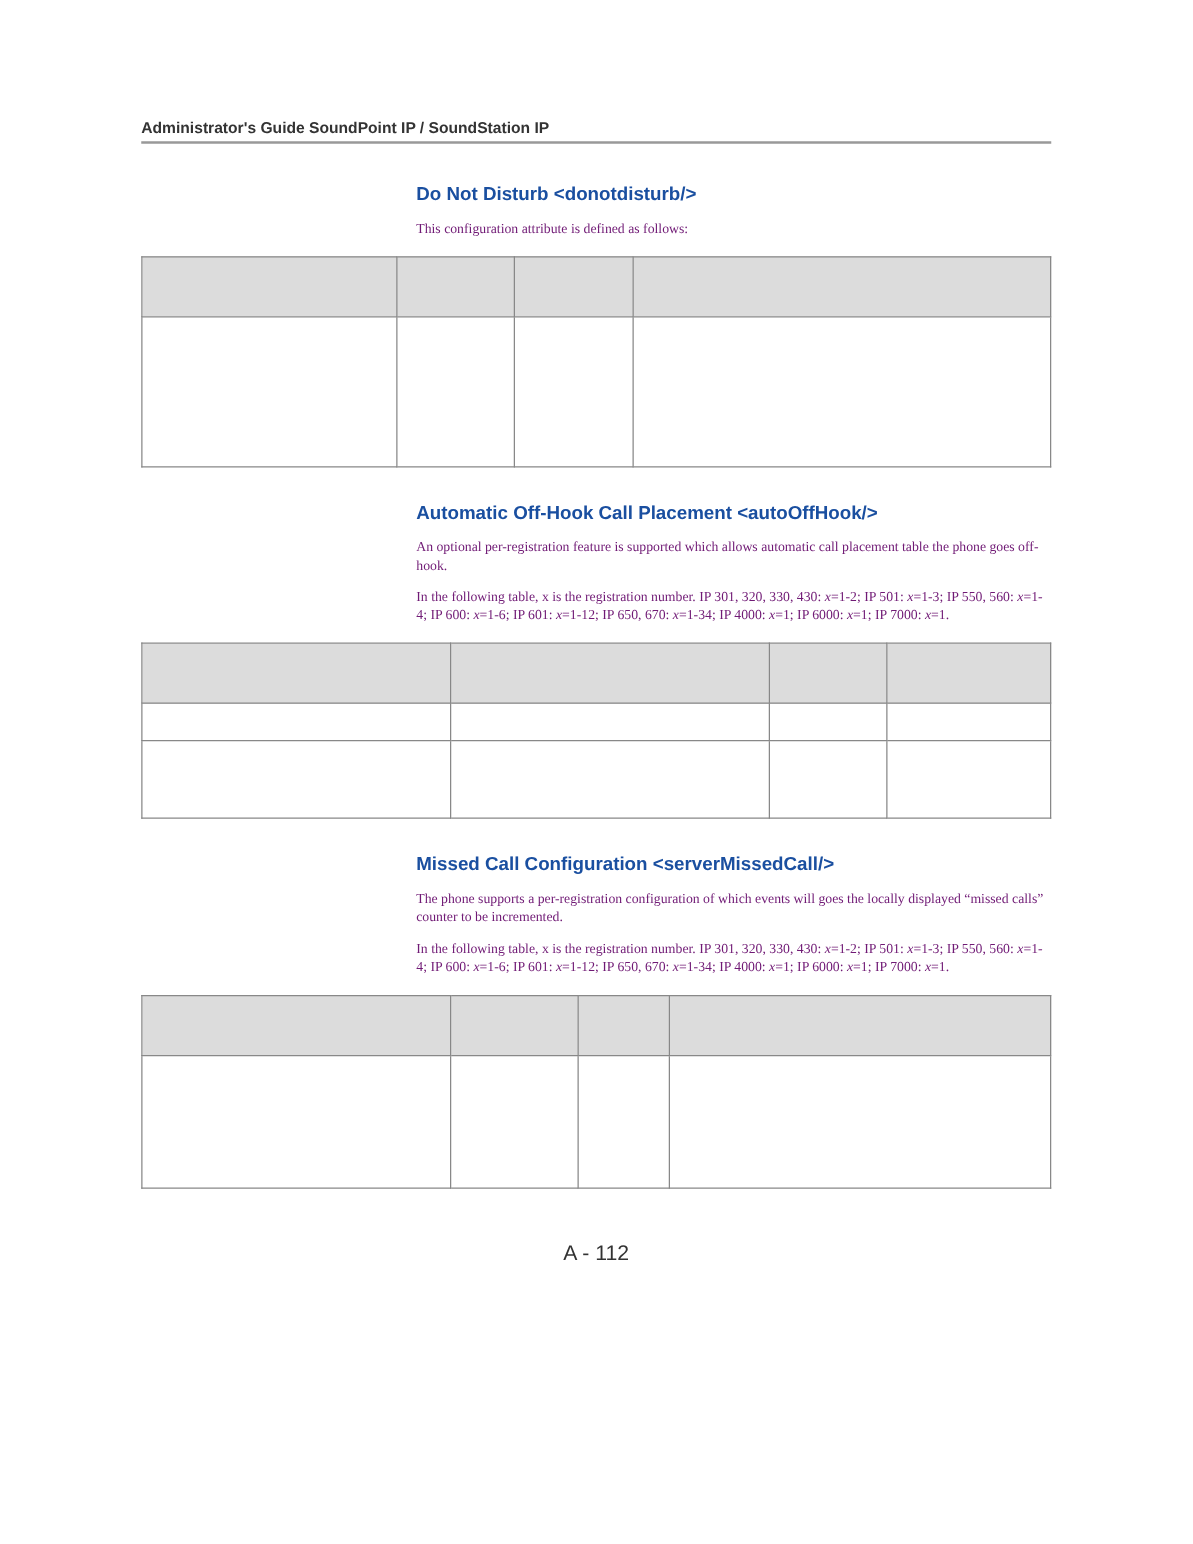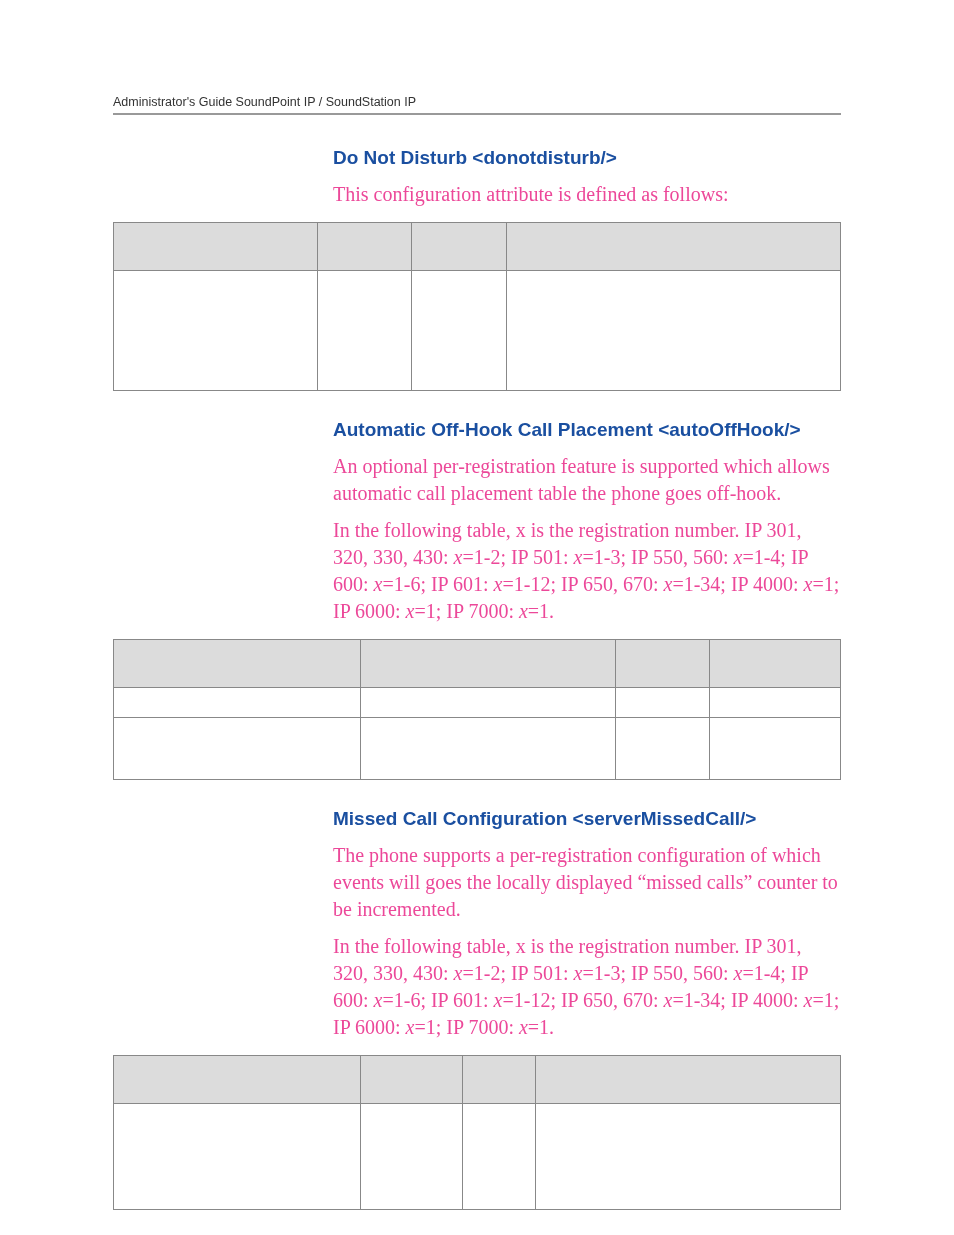--- a/index.html
+++ b/index.html
@@ -13,41 +13,42 @@
   }
   .page {
     width: 954px;
     padding: 95px 113px 60px 113px;
   }
   .running-header {
     font-family: 'Trebuchet MS', 'Arial Narrow', Arial, sans-serif;
     font-size: 12.5px;
     color: #333;
     margin-bottom: 4px;
+    font-weight: bold;
   }
   .rule {
     border: none;
     border-top: 2px solid #999;
     margin: 0 0 32px 0;
   }
   .content-block {
     margin-left: 220px;
   }
   .section-heading {
     font-family: 'Trebuchet MS', 'Lucida Sans', Arial, sans-serif;
     font-weight: bold;
-    font-size: 19px;
+    font-size: 15px;
     color: #1a4fa0;
     margin: 0 0 12px 0;
   }
   .body-text {
-    font-size: 20px;
+    font-size: 11px;
     line-height: 1.35;
     margin: 0 0 10px 0;
-    color: #ec4899;
+    color: #701a75;
   }
   .italic { font-style: italic; }
   table.cfg {
     border-collapse: collapse;
     width: 100%;
     margin: 14px 0 28px 0;
     table-layout: fixed;
   }
   table.cfg th, table.cfg td {
     border: 1px solid #888;

